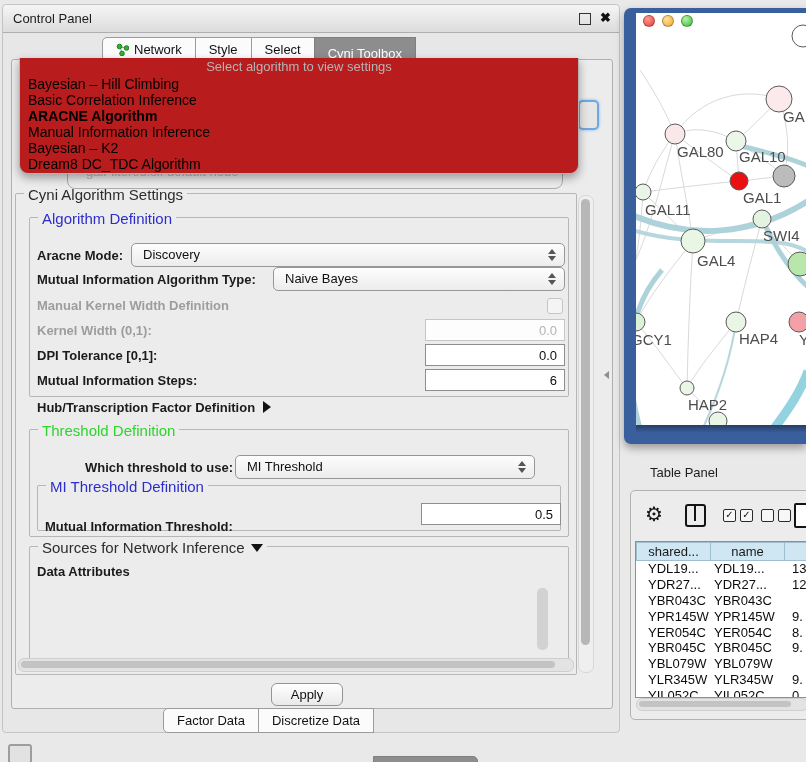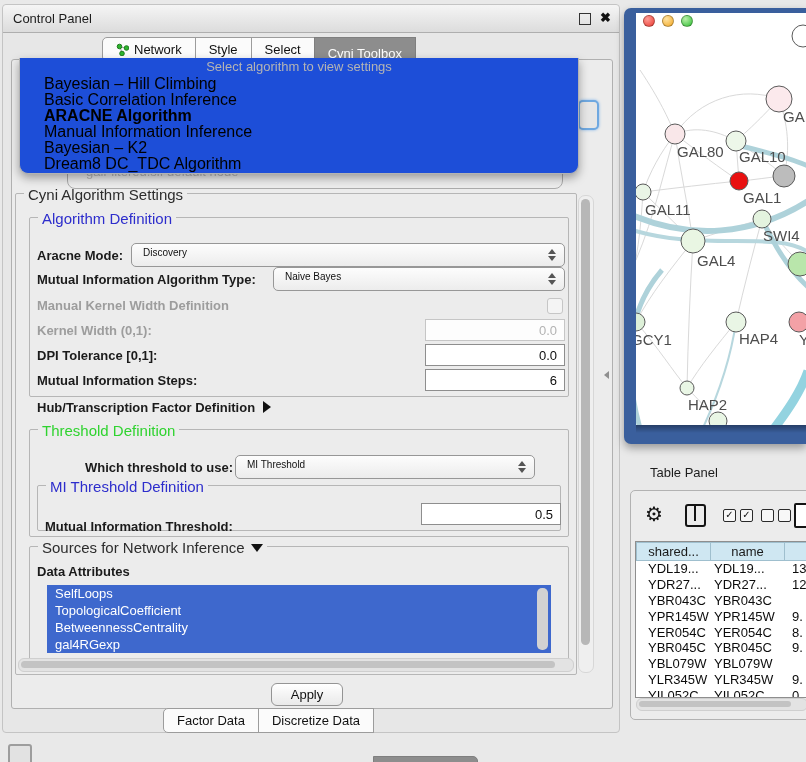--- a/index.html
+++ b/index.html
@@ -17,42 +17,42 @@
   .cp-body{position:absolute;left:8px;top:54px;width:600px;height:648px;background:#ececec;
            border:1px solid #b0b0b0;border-radius:3px;}
   
   .tabbar{position:absolute;display:flex;z-index:20;}
   .tab{display:inline-flex;align-items:center;gap:5px;padding:0 13px;height:23px;background:#fbfbfb;
        border:1px solid #9c9c9c;margin-left:-1px;font-size:13px;color:#111;white-space:nowrap;}
   .tab:first-child{border-radius:5px 0 0 5px;margin-left:17px;}
   .tab:last-child{border-radius:0 5px 5px 0;margin-top:48px;}
   .tab.selected{background:#8d8d8d;color:#fff;border-color:#7f7f7f;align-items:flex-end;}
   
-  .popup{position:absolute;left:18px;top:57px;width:558px;height:115px;background:#1d4ed8;
+  .popup{position:absolute;left:18px;top:57px;width:558px;height:115px;background:#b91c1c;
          border:1px solid #b3b3b3;border-top:none;border-radius:0 0 9px 9px;z-index:40;
          box-shadow:0 4px 10px rgba(0,0,0,0.35);overflow:hidden;}
   .popup-placeholder{height:17px;text-align:center;font-size:13px;color:#b4b4b4;padding-top:1px;}
-  .popup-item{height:16px;line-height:16px;font-size:16px;color:#000;padding-left:24px;}
+  .popup-item{height:16px;line-height:16px;font-size:14px;color:#000;padding-left:8px;}
   .popup-item.bold{font-weight:bold;}
   
   .bg-combo{position:absolute;left:66px;top:150px;width:494px;height:36px;border:1px solid #ababab;
             border-radius:8px;z-index:5;}
   .bg-combo span{position:absolute;left:18px;top:12px;font-size:13px;color:#b9b9b9;}
   .focus-btn{position:absolute;left:577px;top:99px;width:17px;height:26px;border-radius:5px;
              background:#e6e6e6;border:2px solid #6fa8e0;box-shadow:0 0 3px #7fb4ea;z-index:6;}
   
   .gbox{position:absolute;border:1px solid #b6b6b6;border-radius:2px;}
   .legend{position:absolute;top:-8px;left:8px;background:#ececec;padding:0 4px;font-size:15px;color:#2c2c2c;white-space:nowrap;}
   .legend.blue{color:#2d2dcc;}
   .legend.green{color:#2fd32f;}
   .lbl{position:absolute;font-size:13px;font-weight:bold;color:#1b1b1b;white-space:nowrap;}
   .lbl.gray{color:#9d9d9d;}
   .combo{position:absolute;height:22px;border:1px solid #979797;border-radius:5px;
          background:linear-gradient(#fdfdfd,#ececec);}
-  .combo .txt{position:absolute;left:11px;top:3px;font-size:10px;color:#101010;text-align:center;}
+  .combo .txt{position:absolute;left:11px;top:3px;font-size:13px;color:#101010;text-align:center;}
   .spin{position:absolute;right:8px;top:4px;width:8px;height:14px;}
   .spin i{position:absolute;left:0;width:0;height:0;border-left:4px solid transparent;border-right:4px solid transparent;}
   .spin .up{top:1px;border-bottom:5px solid #555;}
   .spin .dn{bottom:1px;border-top:5px solid #555;}
   .tfield{position:absolute;height:20px;border:1px solid #8e8e8e;background:#fff;}
   .tfield span{position:absolute;right:7px;top:3px;font-size:13px;color:#0d0d0d;}
   .tfield.disabled{border-color:#c6c6c6;background:#fdfdfd;}
   .tfield.disabled span{color:#b3b3b3;}
   .chk{position:absolute;width:14px;height:14px;border:1px solid #c6c6c6;border-radius:3px;background:#f4f4f4;}
   .tri-right{display:inline-block;width:0;height:0;border-top:6px solid transparent;border-bottom:6px solid transparent;
@@ -217,26 +217,20 @@
     </div>
     <span class="lbl" style="left:42px;top:502px;margin-top:12px;">Mutual Information Threshold:</span>
     <div class="tfield" style="left:418px;top:498px;width:138px;">
       <span>0.5</span>
     </div>
 
     <div class="gbox" style="left:26px;top:541px;width:538px;height:113px;">
       <span class="legend"><span>Sources for Network Inference</span><span class="tri-down"></span></span>
     </div>
     <span class="lbl" style="left:34px;top:559px;">Data Attributes</span>
-    <div class="attr-list" style="left:44px;top:580px;" id="attr-list">
-        <div class="attr-item">SelfLoops</div>
-        <div class="attr-item">TopologicalCoefficient</div>
-        <div class="attr-item">BetweennessCentrality</div>
-        <div class="attr-item">gal4RGexp</div>
-      </div>
     <div class="list-vscroll" style="left:534px;top:583px;"></div>
 
     <div class="sb-track-v" style="left:575px;top:190px;width:14px;height:476px;">
       <div class="sb-thumb-v" style="left:2px;top:3px;width:9px;height:446px;"></div>
     </div>
     <div class="sb-track-h" style="left:15px;top:653px;width:554px;height:12px;">
       <div class="sb-thumb-h" style="left:2px;top:2px;width:534px;height:7px;"></div>
     </div>
 
     <div class="apply-btn">Apply</div>

